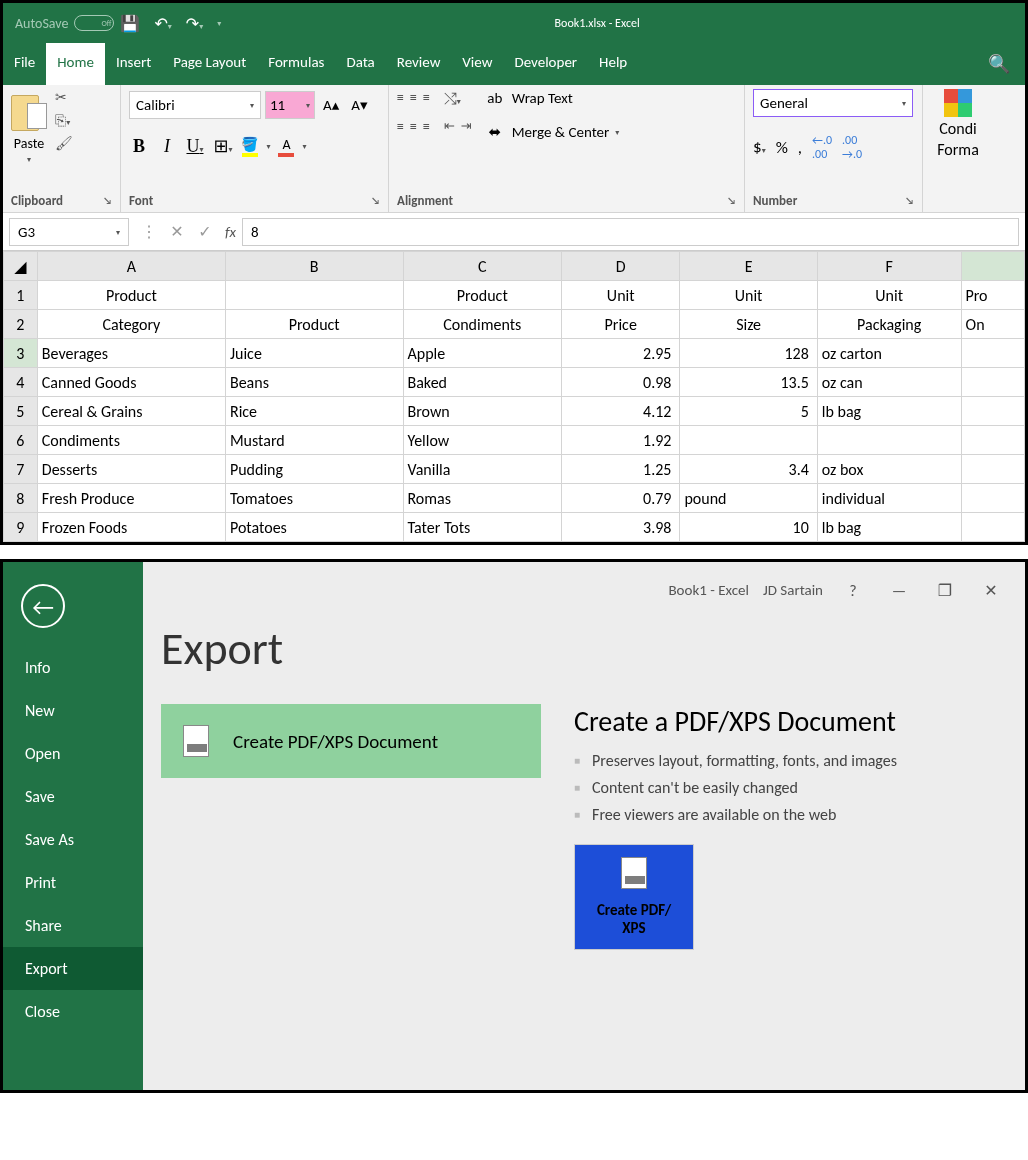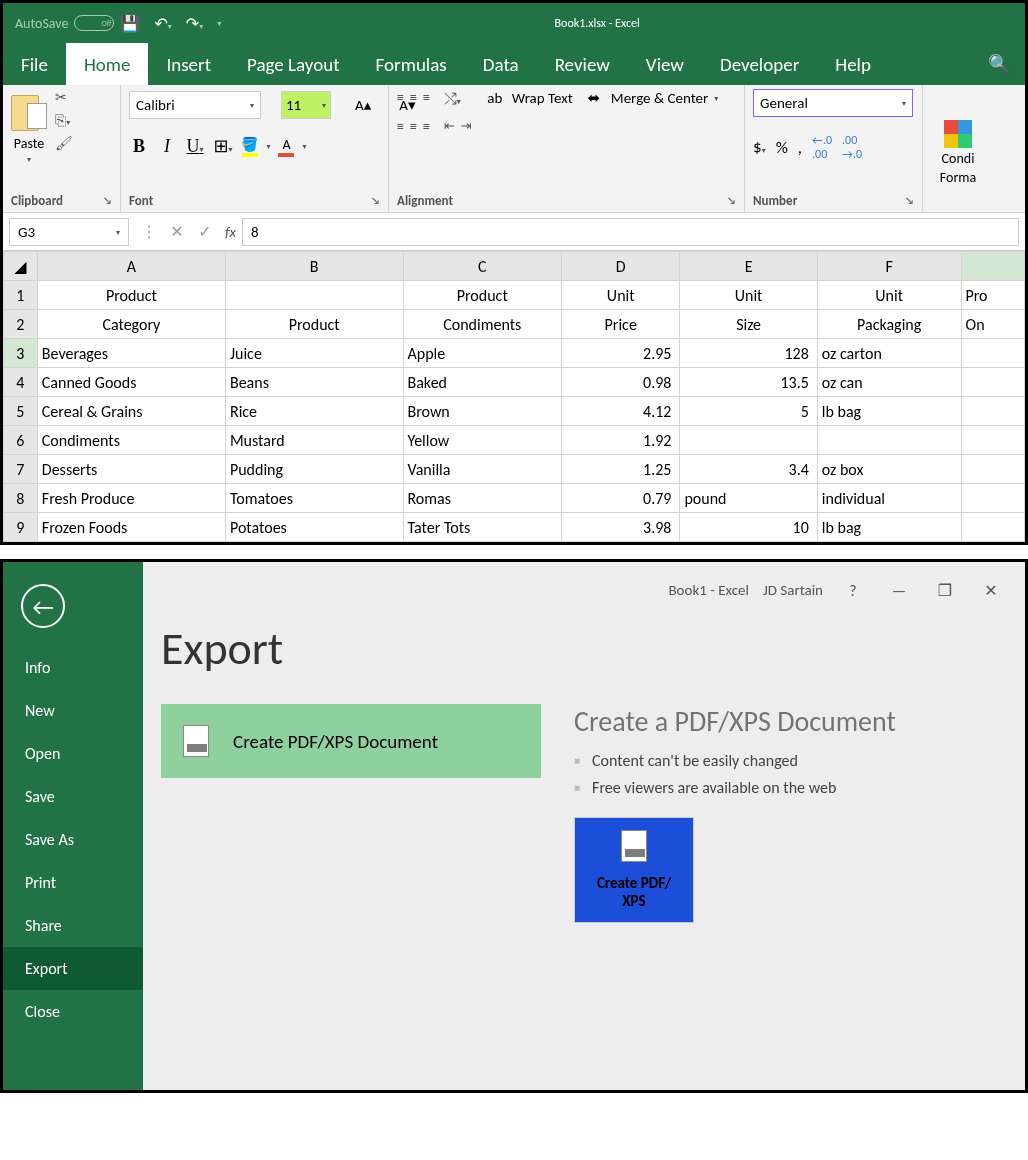--- a/index.html
+++ b/index.html
@@ -10,60 +10,60 @@
   
   .titlebar { background: #217346; color: #fff; display: flex; align-items: center; height: 40px; padding: 0 12px; gap: 0; }
   .autosave { display: flex; align-items: center; gap: 6px; color: #a4c9b5; font-size: 14px; }
   .autosave-toggle { width: 40px; height: 16px; border: 1px solid #a4c9b5; border-radius: 8px; display: inline-flex; align-items: center; justify-content: flex-end; padding: 0 2px; font-size: 8px; color: #a4c9b5; }
   .qat-icon { color: #fff; font-size: 16px; }
   .qat-group { display: flex; gap: 14px; margin-left: 6px; align-items: center; }
   .dropdown-caret { font-size: 8px; color: #a4c9b5; }
   .title-center { flex: 1; text-align: center; font-size: 12px; padding-right: 40px; }
   
   .menubar { background: #217346; color: #fff; display: flex; height: 42px; }
-  .menu-tab { padding: 10px 18px; font-size: 19px; cursor: pointer; }
+  .menu-tab { padding: 10px 11px; font-size: 15px; cursor: pointer; }
   .menu-tab.active { background: #fff; color: #217346; }
   .menu-search { margin-left: auto; padding: 10px 14px; font-size: 18px; }
   
   .ribbon { background: #f3f3f3; border-bottom: 1px solid #d4d4d4; display: flex; height: 128px; }
   .ribbon-group { border-right: 1px solid #d4d4d4; padding: 4px 8px 2px; display: flex; flex-direction: column; }
   .ribbon-group-content { flex: 1; display: flex; align-items: flex-start; gap: 4px; }
   .ribbon-group-label { text-align: center; font-size: 13px; color: #555; display: flex; justify-content: center; align-items: center; gap: 6px; padding: 2px 0; font-weight: bold; }
   .ribbon-launcher { font-size: 10px; color: #666; margin-left: auto; }
   
   .paste-big { display: flex; flex-direction: column; align-items: center; gap: 2px; }
   .paste-icon-lg { width: 36px; height: 44px; position: relative; }
   .clipboard-shape { width: 28px; height: 36px; background: #f5d98f; border: 1px solid #c5a860; position: absolute; top: 6px; left: 0; border-radius: 2px; }
   .clipboard-paper { width: 20px; height: 26px; background: #fff; border: 1px solid #999; position: absolute; top: 14px; left: 16px; }
   .paste-label { font-size: 14px; }
   .mini-btns { display: flex; flex-direction: column; gap: 6px; margin-left: 4px; }
   .mini-btn { font-size: 14px; color: #555; }
   
-  .font-top { display: flex; align-items: center; gap: 20px; height: 32px; }
+  .font-top { display: flex; align-items: center; gap: 4px; height: 32px; }
   .font-name-select { border: 1px solid #ccc; background: #fff; height: 28px; width: 132px; padding: 0 6px; font-size: 15px; display: flex; align-items: center; justify-content: space-between; }
-  .font-size-select { border: 1px solid #ccc; background: #bef264; height: 28px; width: 50px; padding: 0 4px; font-size: 15px; display: flex; align-items: center; justify-content: space-between; text-align: center; }
+  .font-size-select { border: 1px solid #ccc; background: #f9a8d4; height: 28px; width: 50px; padding: 0 4px; font-size: 15px; display: flex; align-items: center; justify-content: space-between; text-align: center; }
   .grow-shrink { font-size: 15px; padding: 0 4px; }
   .font-bottom { display: flex; gap: 8px; align-items: center; margin-top: 10px; }
   .fmt-btn { font-size: 18px; width: 20px; text-align: center; font-family: "Times New Roman", serif; }
   .fmt-btn.bold { font-weight: bold; }
   .fmt-btn.italic { font-style: italic; }
   .fmt-btn.underline { text-decoration: underline; }
   .color-btn { display: inline-flex; flex-direction: column; align-items: center; font-size: 14px; }
   .color-bar { width: 16px; height: 4px; }
   .align-cell { font-size: 14px; color: #555; text-align: center; }
   .indent-btn { font-size: 13px; color: #555; }
   .orient-btn { font-size: 16px; color: #555; }
-  .wrap-merge { display: flex; gap: 10px; margin-left: 8px; align-items: flex-end; }
+  .wrap-merge { display: flex; flex-direction: column; gap: 16px; margin-left: 8px; }
   .wm-row { display: flex; align-items: center; gap: 6px; font-size: 15px; }
   .wm-icon { width: 22px; display: inline-block; text-align: center; }
   
   .number-top { border: 1px solid #8b5cf6; background: #fff; height: 28px; width: 160px; padding: 0 6px; font-size: 15px; display: flex; align-items: center; justify-content: space-between; }
   .number-bottom { display: flex; gap: 10px; align-items: center; margin-top: 12px; font-size: 17px; }
   
-  .cond-fmt { display: flex; flex-direction: column; align-items: center; font-size: 14px; gap: 2px; margin-top: 31px; }
+  .cond-fmt { display: flex; flex-direction: column; align-items: center; font-size: 16px; gap: 2px; }
   .cf-icon { width: 28px; height: 28px; display: grid; grid-template-columns: 1fr 1fr; grid-template-rows: 1fr 1fr; }
   .cf-icon div:nth-child(1){background:#e74c3c;} .cf-icon div:nth-child(2){background:#3498db;} .cf-icon div:nth-child(3){background:#f1c40f;} .cf-icon div:nth-child(4){background:#2ecc71;}
   
   .formula-bar { display: flex; align-items: center; height: 38px; border-bottom: 1px solid #ccc; background:#fff; }
   .name-box { border: 1px solid #ccc; width: 120px; height: 28px; margin: 0 6px; padding: 0 8px; font-size: 15px; display: flex; align-items: center; justify-content: space-between; }
   .fb-btn { width: 28px; text-align: center; color: #999; font-size: 16px; }
   .fx-label { font-style: italic; color: #555; font-size: 15px; padding: 0 6px; }
   .formula-input { flex: 1; border: 1px solid #ccc; height: 28px; padding: 0 8px; font-size: 15px; margin-right: 6px; display:flex; align-items:center; }
   
   .sheet { overflow: hidden; }
@@ -92,21 +92,21 @@
   .bs-options { width: 380px; }
   .bs-option { display: flex; align-items: center; gap: 20px; padding: 20px 18px; font-size: 19px; cursor: pointer; }
   .bs-option.sel { background: #8fd19e; }
   .opt-icon { width: 34px; height: 34px; display: flex; align-items: center; justify-content: center; }
   .doc-icon { width: 26px; height: 32px; background: #fff; border: 1px solid #888; position: relative; }
   .doc-icon::before { content:""; position:absolute; bottom:4px; left:3px; width:20px; height:8px; background:#7d7d7d; }
   .disk-icon { width: 30px; height: 30px; background: #6a3fb5; position: relative; }
   .disk-icon::after { content:""; position:absolute; bottom:-4px; right:-4px; width:14px; height:14px; background:#2b90d9; clip-path: polygon(50% 0, 100% 50%, 70% 50%, 70% 100%, 30% 100%, 30% 50%, 0 50%); transform: rotate(45deg); }
   
   .bs-detail { flex: 1; }
-  .bs-detail h2 { color: #737373; font-size: 28px; font-weight: 400; margin-bottom: 12px; }
+  .bs-detail h2 { color: #000000; font-size: 28px; font-weight: 400; margin-bottom: 12px; }
   .bs-bullets { list-style: none; }
   .bs-bullets li { display: flex; align-items: center; gap: 12px; font-size: 16px; color: #444; margin: 8px 0; }
   .bs-bullets li::before { content: "■"; color: #bbb; font-size: 10px; }
   .bs-action-btn { margin-top: 20px; border: 1px solid #ccc; background: #1d4ed8; width: 120px; padding: 12px 6px; text-align: center; font-size: 15px; display: flex; flex-direction: column; align-items: center; gap: 8px; }
   .bs-action-btn .doc-icon { margin-bottom: 4px; }
 </style>
 </head>
 <body>
 
 <div class="excel-top">
@@ -422,20 +422,21 @@
         <div class="bs-option sel">
           <div class="opt-icon">
               <div class="doc-icon"></div>
             </div>
           <span>Create PDF/XPS Document</span>
         </div>
       </div>
       <div class="bs-detail">
         <h2>Create a PDF/XPS Document</h2>
         <ul class="bs-bullets" id="bs-bullets">
+            <li>Preserves layout, formatting, fonts, and images</li>
             <li>Content can't be easily changed</li>
             <li>Free viewers are available on the web</li>
           </ul>
         <div class="bs-action-btn">
           <div class="doc-icon"></div>
           <span style="white-space:pre-line;font-weight:600;">Create PDF/
 XPS</span>
         </div>
       </div>
     </div>

